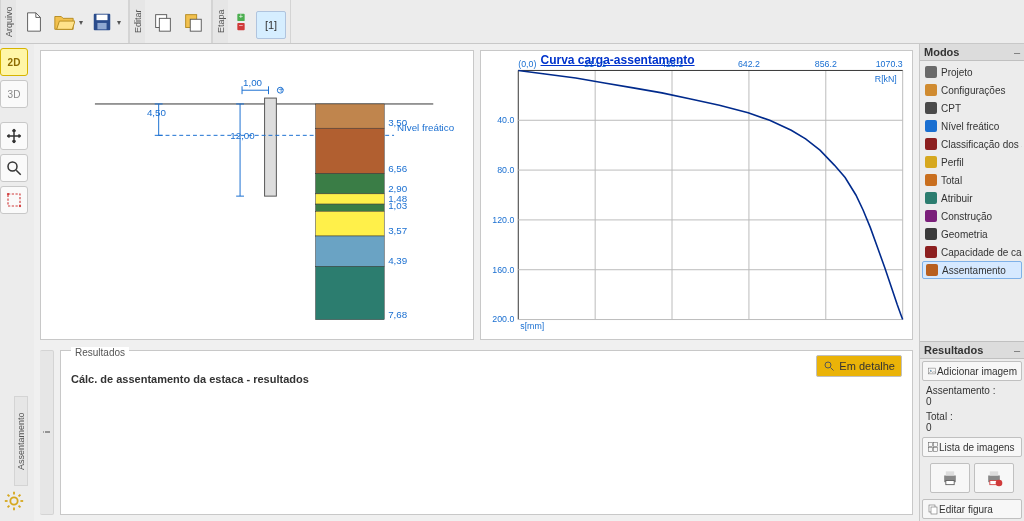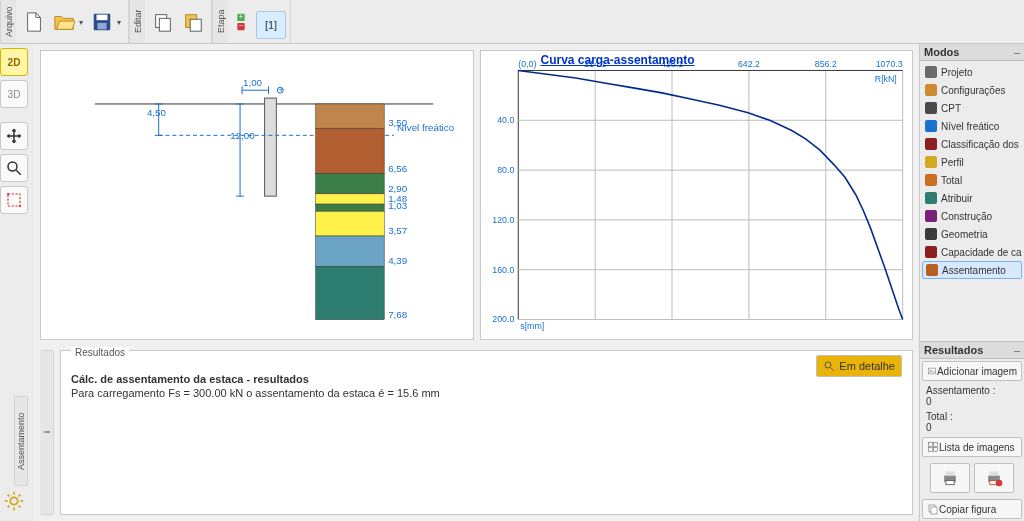--- a/index.html
+++ b/index.html
@@ -260,21 +260,20 @@
     <div class="results-box" style="flex:1;position:relative">
       <div class="detail-btn">
         <svg width="12" height="12" viewBox="0 0 24 24">
             <circle cx="10" cy="10" r="6" fill="none" stroke="#555" stroke-width="2"></circle>
             <line x1="15" y1="15" x2="21" y2="21" stroke="#555" stroke-width="2"></line>
           </svg>
         <span>Em detalhe</span>
       </div>
       <span class="legend">Resultados</span>
       <div class="title">Cálc. de assentamento da estaca - resultados</div>
-      <div class="line">Para carregamento Fs = 300.00 kN o assentamento da estaca é = 15.6 mm</div>
     </div>
     <div class="inspector-tab">Assentamento</div>
   </div>
 </div>
 
 <div class="right">
   <div class="r-header">
     <span>Modos</span>
       <span class="min">–</span>
   </div>
@@ -374,16 +373,16 @@
             <rect x="7" y="15" width="10" height="5" fill="#fff" stroke="#d03a3a"></rect>
             <circle cx="18" cy="18" r="4" fill="#d03a3a"></circle>
           </svg>
         </div>
     </div>
     <div class="r-btn">
       <svg width="12" height="12" viewBox="0 0 24 24">
           <rect fill="#fff" stroke="#555" x="4" y="4" width="12" height="14"></rect>
           <rect fill="#fff" stroke="#555" x="8" y="8" width="12" height="14"></rect>
         </svg>
-      <span>Copiar figura</span>
+      <span>Editar figura</span>
     </div>
   </div>
 </div>
 
 </body></html>

